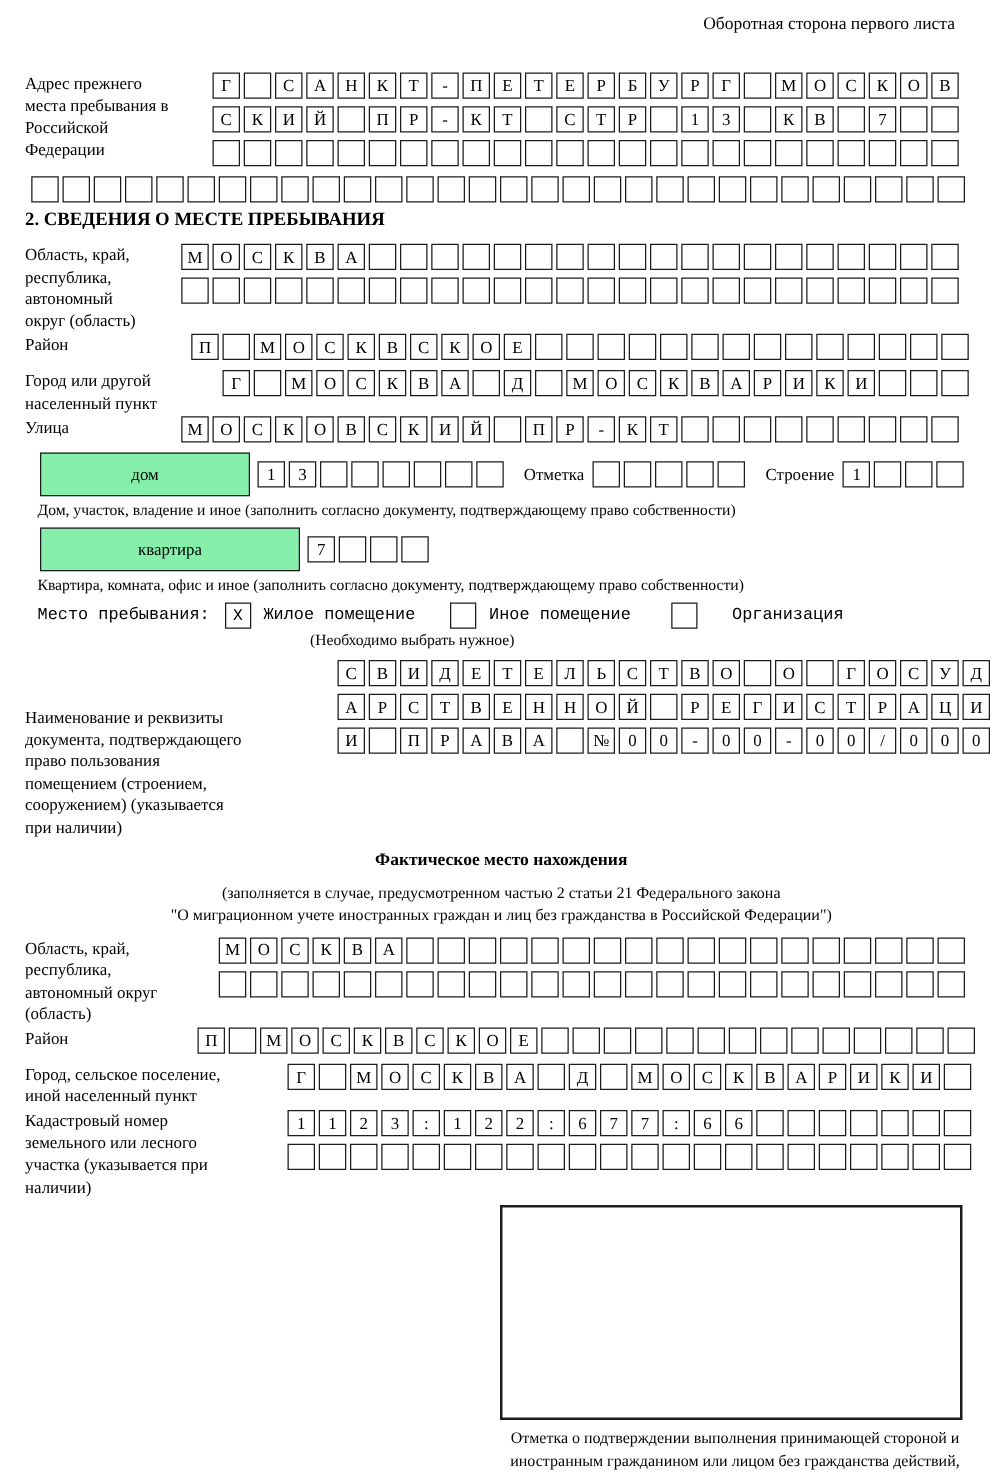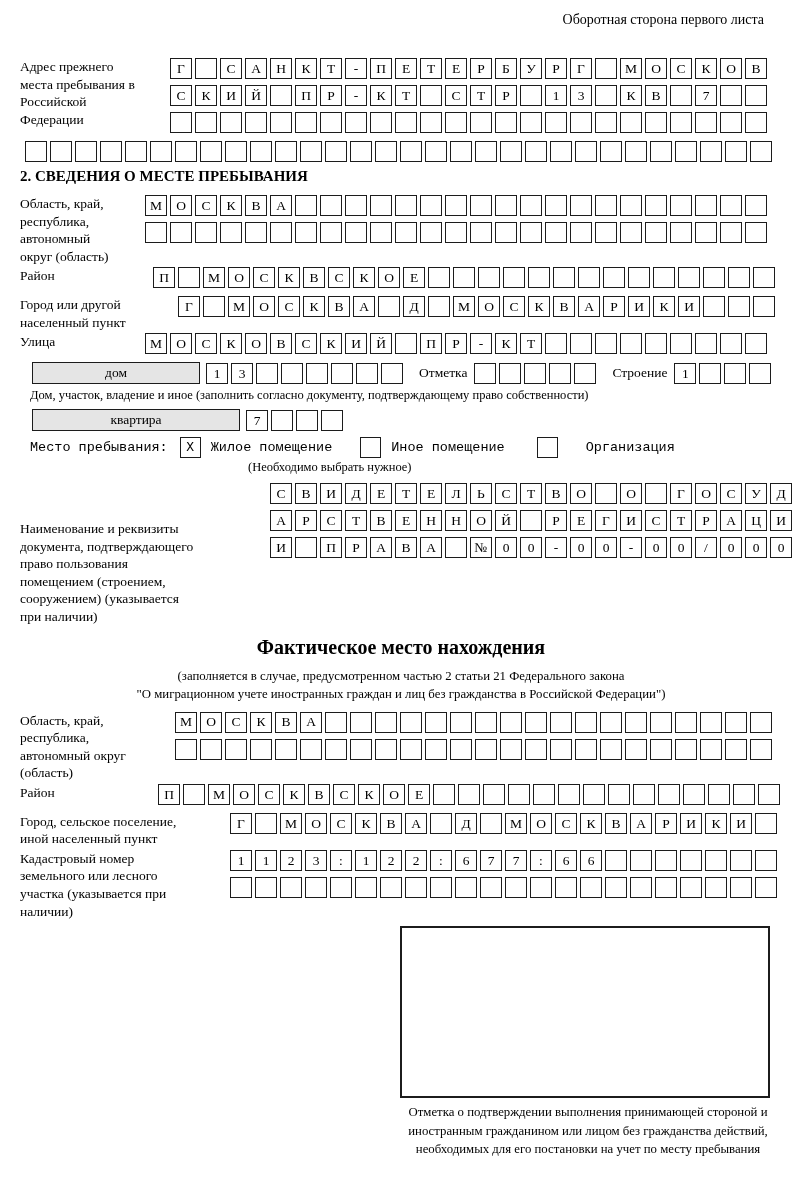--- a/index.html
+++ b/index.html
@@ -6,33 +6,33 @@
   body{width:800px;height:1180px;font-family:"Liberation Serif",serif;color:#000;overflow:hidden;}
   .page{box-sizing:border-box;width:800px;padding:12px 18px 0 20px;}
   .header-note{text-align:right;font-size:14px;padding-right:18px;margin-bottom:30px;}
   .field{display:flex;align-items:flex-start;margin-bottom:2px;}
   .label{box-sizing:border-box;flex:0 0 auto;font-size:13.5px;line-height:1.3;}
   .rows{display:flex;flex-direction:column;}
   .cellrow{display:flex;gap:3px;margin-bottom:6px;flex-wrap:nowrap;}
   .cell{box-sizing:border-box;flex:0 0 auto;width:22px;height:21px;border:1.5px solid #1c1c1c;display:inline-flex;align-items:center;justify-content:center;font-size:13.5px;background:#fff;line-height:1;}
   .note-center{text-align:center;font-size:12.5px;margin:2px 0 8px 0;}
   .section-title{text-align:left;font-weight:bold;font-size:15px;margin:4px 0 10px 0;}
-  .sub-title{text-align:center;font-weight:bold;font-size:20px;margin:10px 0 8px 0;}
+  .sub-title{text-align:center;font-weight:bold;font-size:14px;margin:10px 0 8px 0;}
   .w-prev{width:150px;padding-right:30px;}
   .w-region{width:125px;padding-right:20px;}
   .w-district{width:133px;padding-right:20px;}
   .w-city{width:158px;padding-right:48px;}
   .w-street{width:125px;padding-right:20px;}
   .w-doc{width:250px;padding-right:73px;margin-top:37px;}
   .w-region2{width:155px;padding-right:48px;}
   .w-district2{width:138px;padding-right:20px;}
   .w-city2{width:210px;padding-right:38px;}
   .w-cad{width:210px;padding-right:58px;}
   .houseline{display:flex;align-items:center;margin:2px 0 4px 12px;}
-  .wbox{box-sizing:border-box;height:22px;border:1.5px solid #1c1c1c;display:inline-flex;align-items:center;justify-content:center;font-size:13.5px;background:#e5e5e5;}
+  .wbox{box-sizing:border-box;height:35px;border:1.5px solid #1c1c1c;display:inline-flex;align-items:center;justify-content:center;font-size:13.5px;background:#86efac;}
   .wbox.dom{width:168px;margin-right:6px;}
   .wbox.kv{width:208px;margin-right:6px;}
   .inline-cells{display:flex;gap:3px;}
   .inline-label{font-size:13.5px;margin:0 7px 0 16px;}
   .caption{font-size:12.5px;margin:0 0 6px 10px;}
   .stayline{display:flex;align-items:center;margin:6px 0 2px 10px;font-size:13.5px;font-family:Liberation Mono, monospace;}
   .checkbox{box-sizing:border-box;width:21px;height:21px;border:1.5px solid #1c1c1c;display:inline-flex;align-items:center;justify-content:center;font-size:13px;background:#fff;margin:0 10px 0 12px;flex:0 0 auto;}
   .stay-note{font-size:12.5px;margin:2px 0 8px 228px;}
   .fact-note{text-align:center;font-size:12.8px;line-height:1.45;}
   .stamp-wrap{margin-top:6px;margin-left:362px;width:412px;}
@@ -354,20 +354,21 @@
 
   <div class="houseline">
     <span class="wbox kv">квартира</span>
     <span class="inline-cells">
         <span class="cell">7</span>
         <span class="cell"></span>
         <span class="cell"></span>
         <span class="cell"></span>
       </span>
   </div>
+  <div class="caption">Квартира, комната, офис и иное (заполнить согласно документу, подтверждающему право собственности)</div>
 
   <div class="stayline">
     <span>Место пребывания:</span>
     <span class="checkbox">X</span>
     <span>Жилое помещение</span>
     <span class="checkbox" style="margin-left:28px;"></span>
     <span>Иное помещение</span>
     <span class="checkbox" style="margin-left:32px;margin-right:28px;"></span>
     <span>Организация</span>
   </div>

